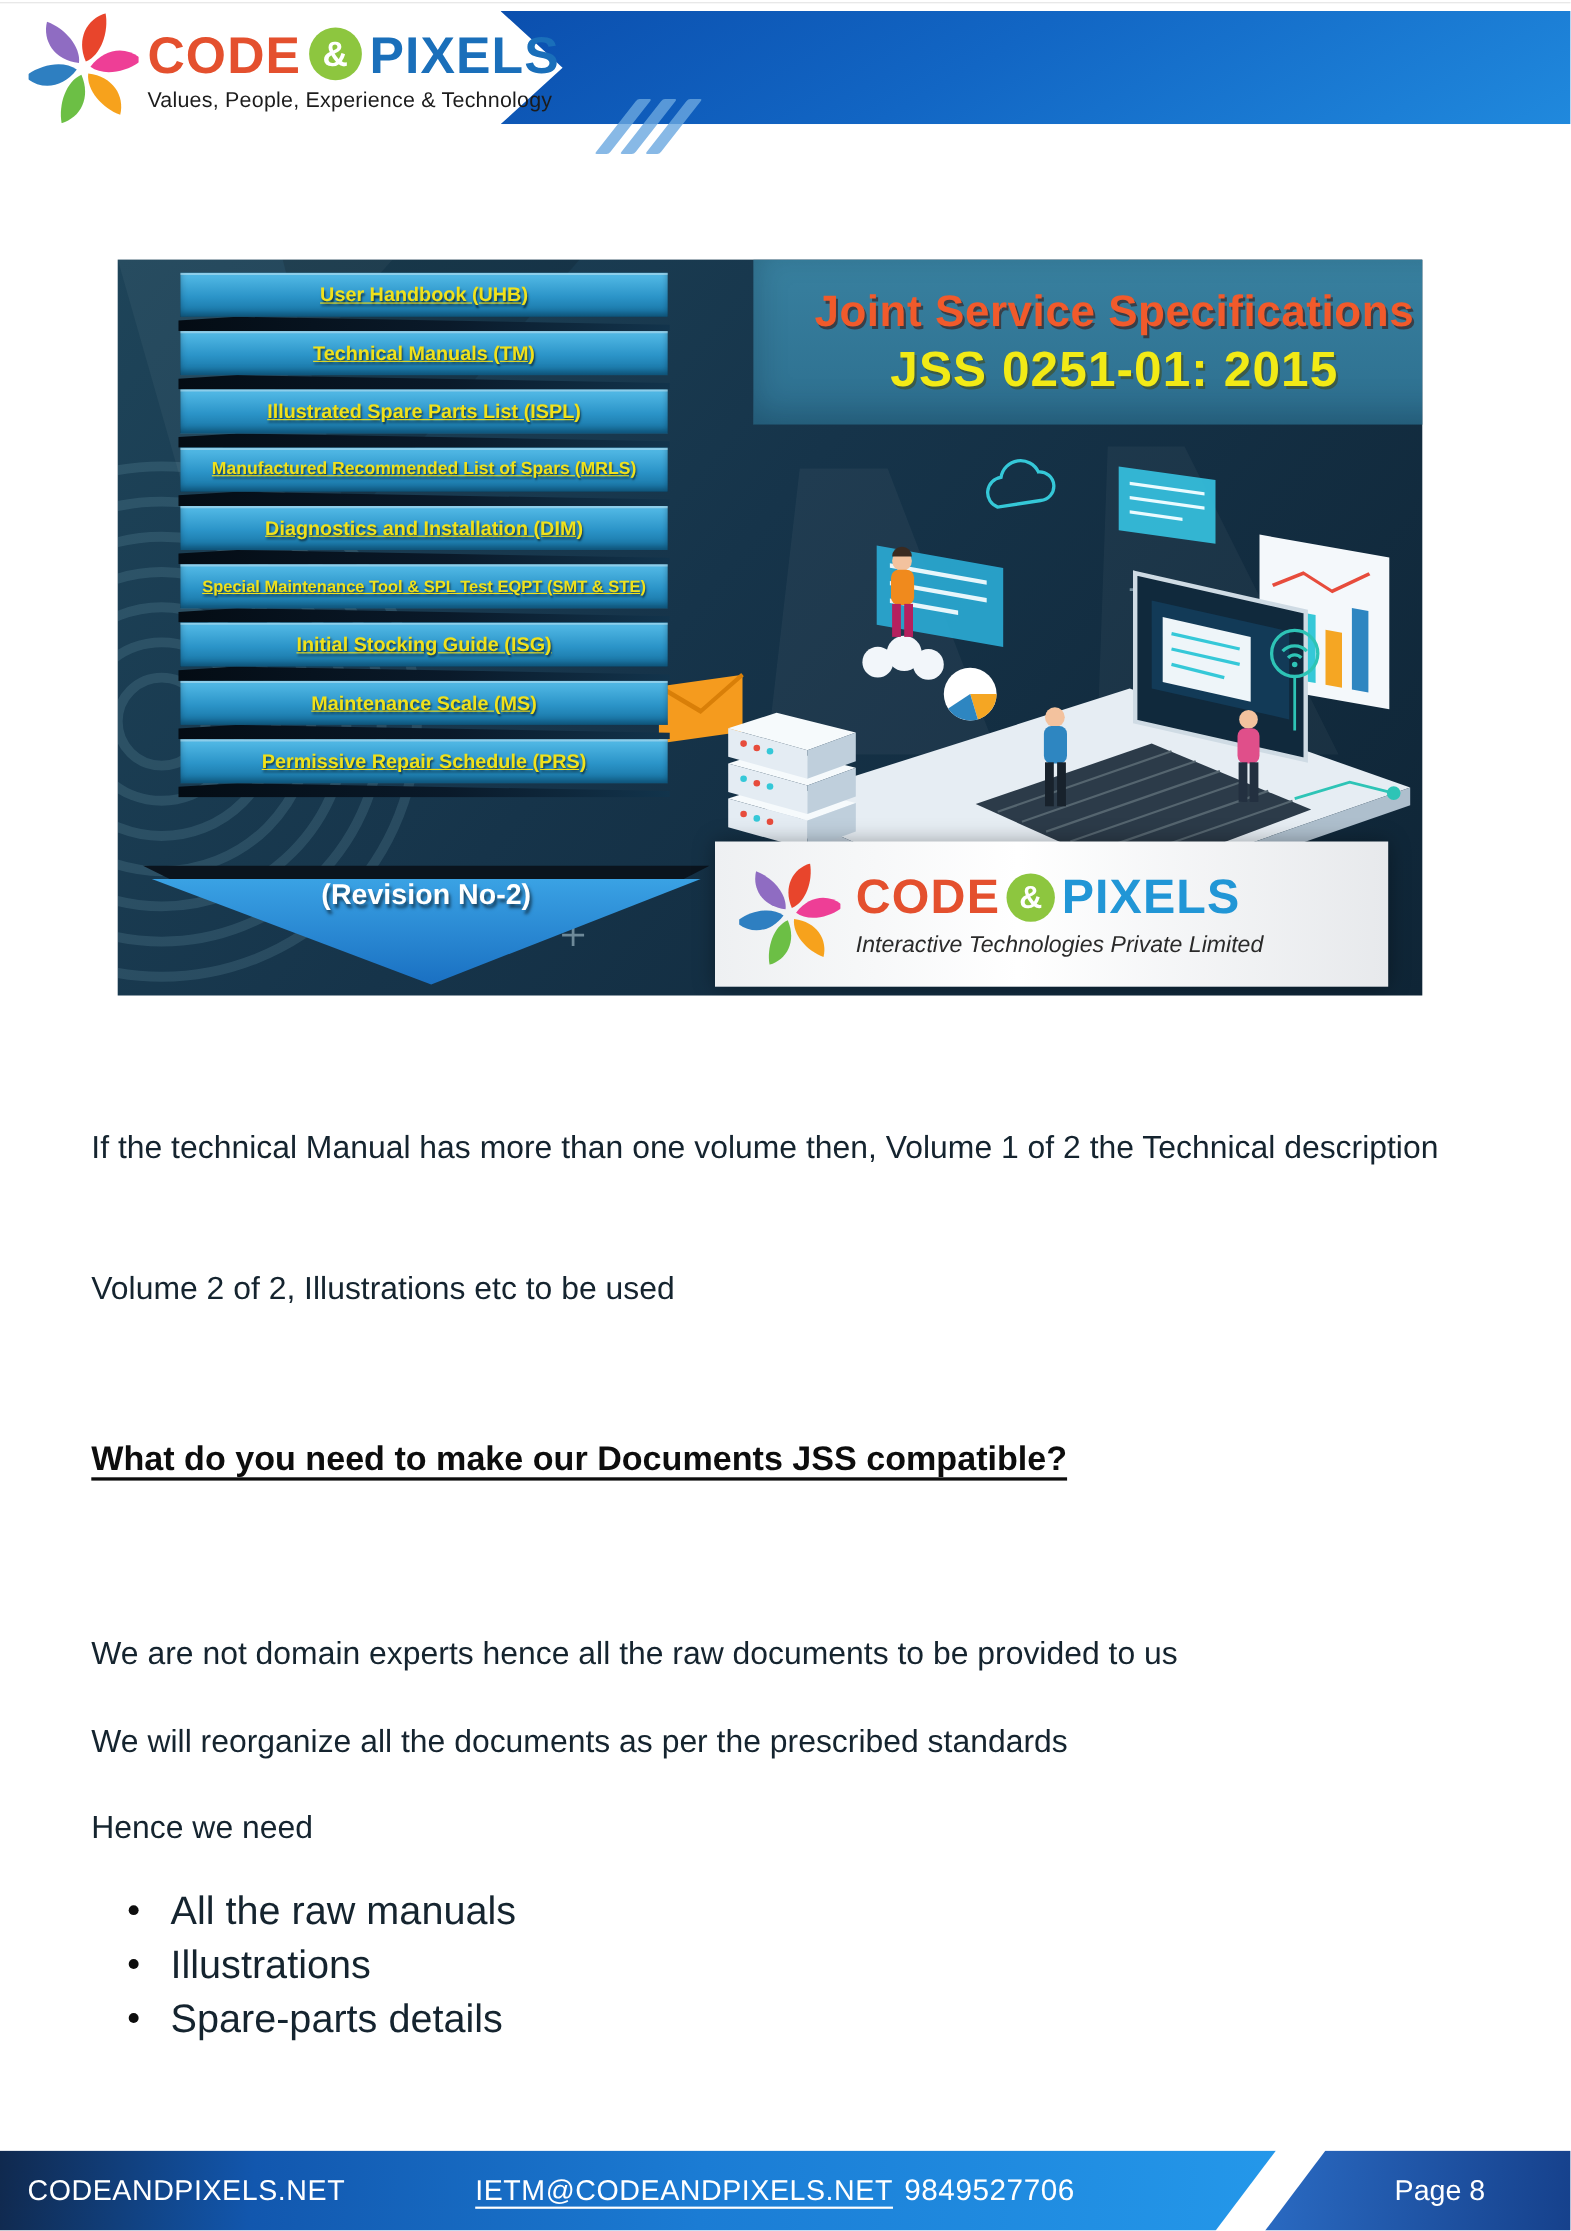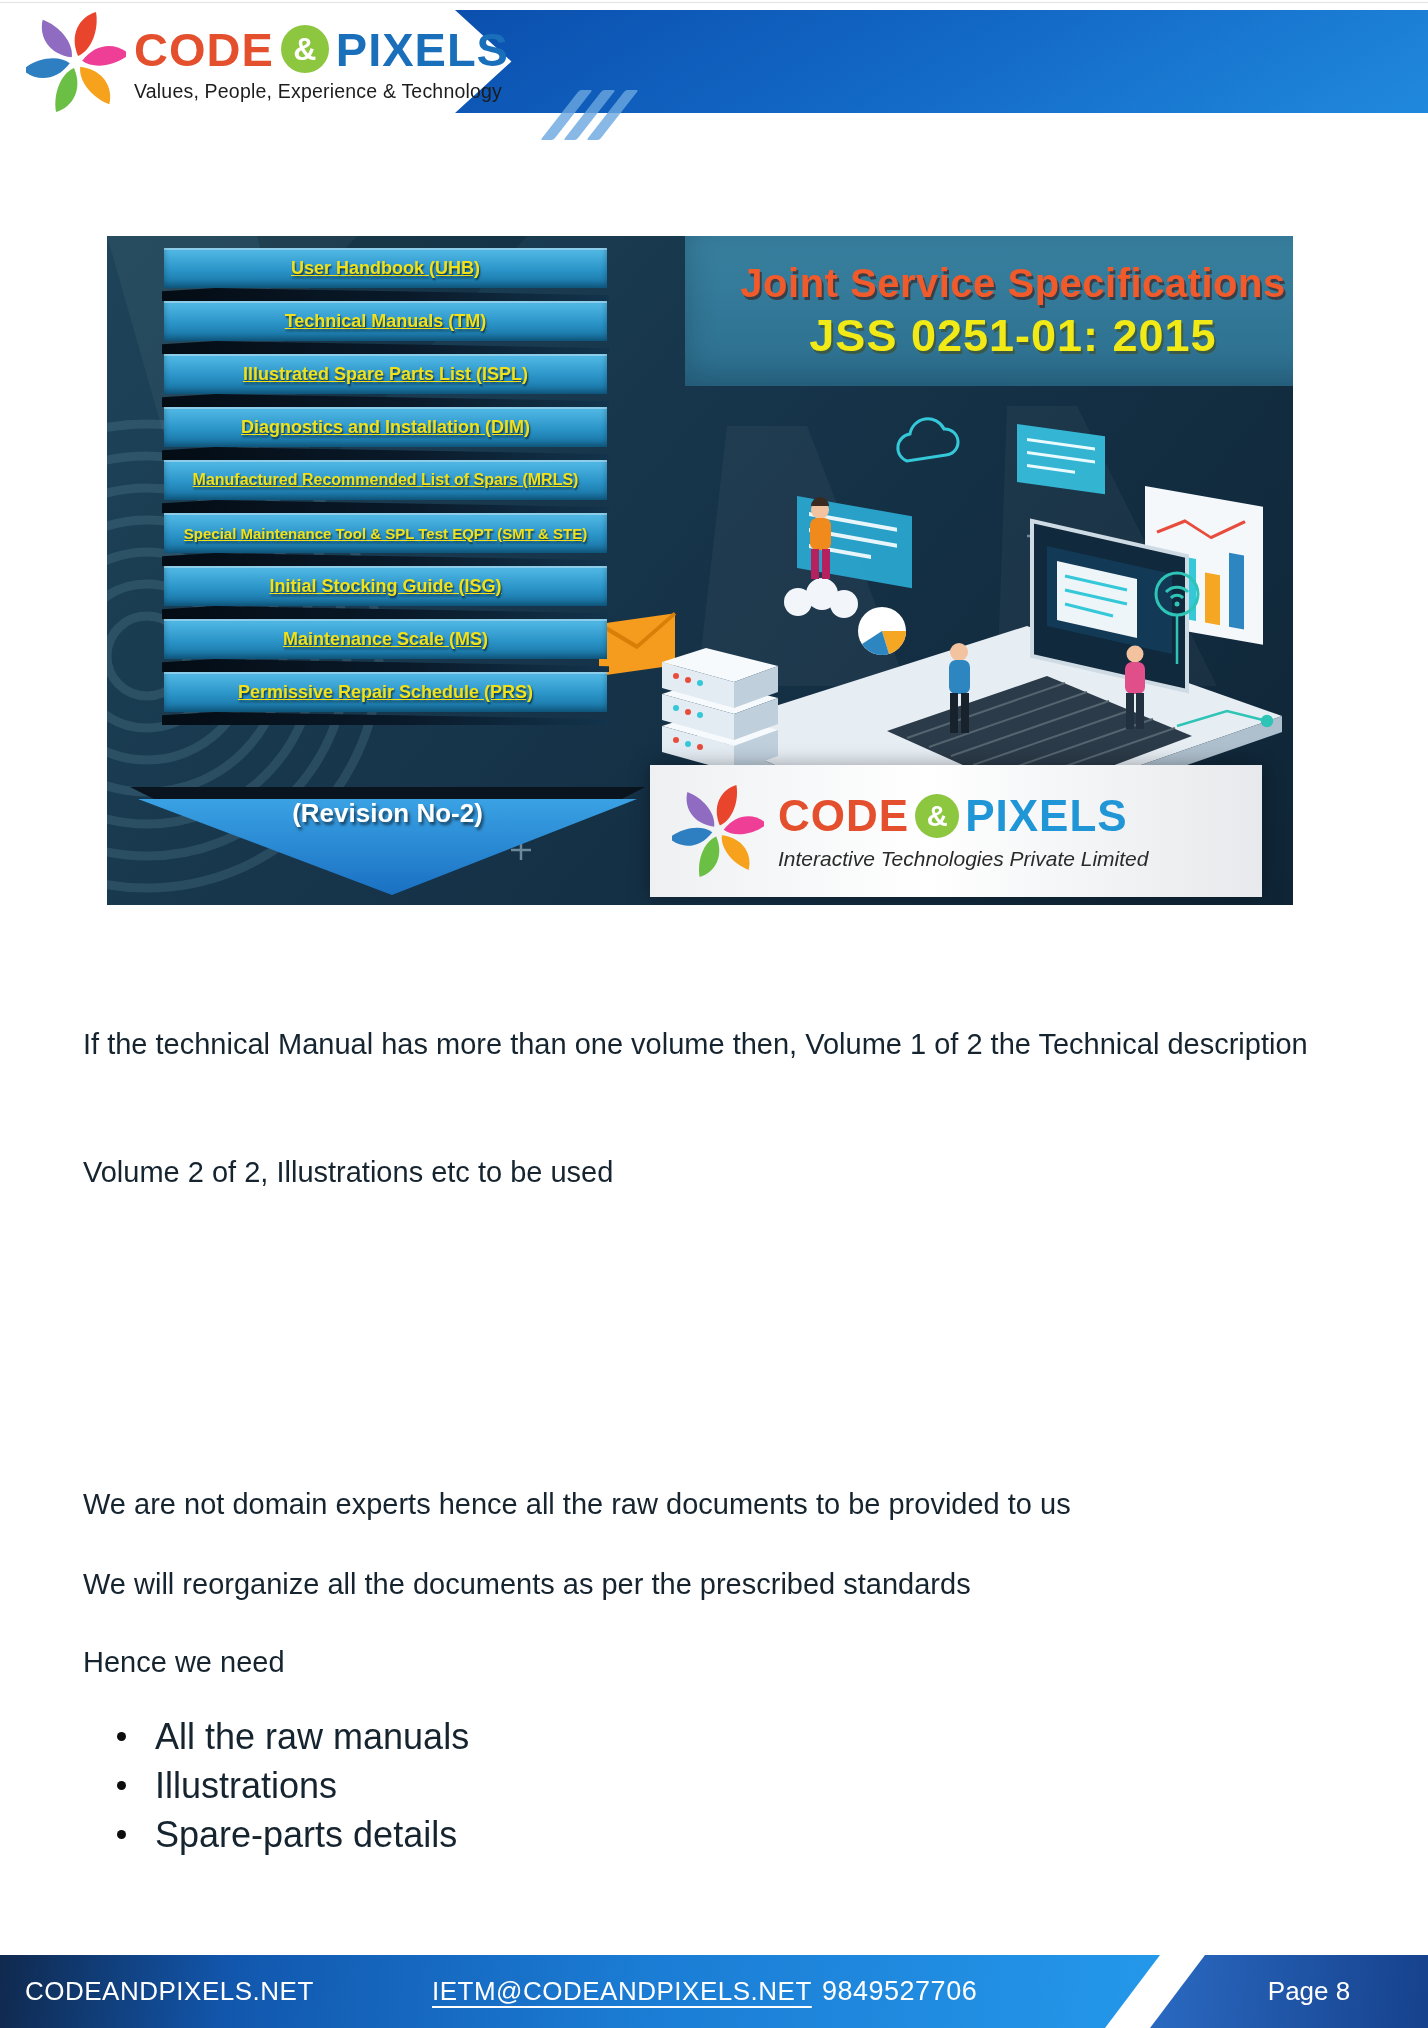--- a/index.html
+++ b/index.html
@@ -146,22 +146,22 @@
         <path d="M396 456 h20 M406 446 v20"></path>
         <path d="M920 300 h20 M930 290 v20"></path>
         <path d="M404 614 h20 M414 604 v20"></path>
       </g>
     </svg>
 
     <div class="ribbons">
       <div class="ribbon">User Handbook (UHB)</div>
       <div class="ribbon">Technical Manuals (TM)</div>
       <div class="ribbon">Illustrated Spare Parts List (ISPL)</div>
+      <div class="ribbon f16">Manufactured Recommended List of Spars (MRLS)</div>
       <div class="ribbon">Diagnostics and Installation (DIM)</div>
-      <div class="ribbon f16">Manufactured Recommended List of Spars (MRLS)</div>
       <div class="ribbon f15">Special Maintenance Tool &amp; SPL Test EQPT (SMT &amp; STE)</div>
       <div class="ribbon">Initial Stocking Guide (ISG)</div>
       <div class="ribbon">Maintenance Scale (MS)</div>
       <div class="ribbon">Permissive Repair Schedule (PRS)</div>
     </div>
 
     <div class="title-panel">
       <div class="title-1">Joint Service Specifications</div>
       <div class="title-2">JSS 0251-01: 2015</div>
     </div>
@@ -345,20 +345,21 @@
           <span class="bs-amp">&amp;</span>
           <span class="bs-pixels">PIXELS</span>
         </div>
         <div class="bs-sub">Interactive Technologies Private Limited</div>
       </div>
     </div>
   </div>
 
   <div class="para p1">If the technical Manual has more than one volume then, Volume 1 of 2 the Technical description</div>
   <div class="para p2">Volume 2 of 2, Illustrations etc to be used</div>
+  <div class="heading">What do you need to make our Documents JSS compatible?</div>
   <div class="para p3">We are not domain experts hence all the raw documents to be provided to us</div>
   <div class="para p4">We will reorganize all the documents as per the prescribed standards</div>
   <div class="para p5">Hence we need</div>
 
   <div class="bullets">
     <div class="bullet-row">
       <span class="dot"></span>
       <span class="bullet-text">All the raw manuals</span>
     </div>
     <div class="bullet-row">

